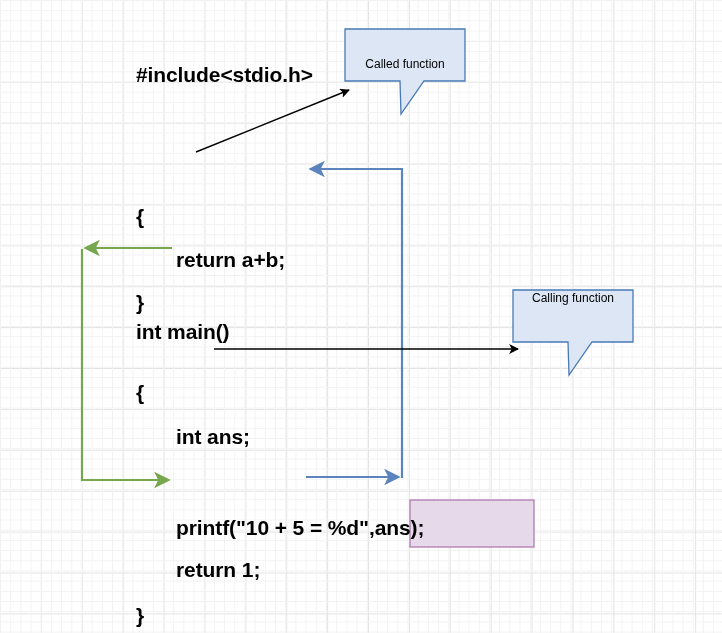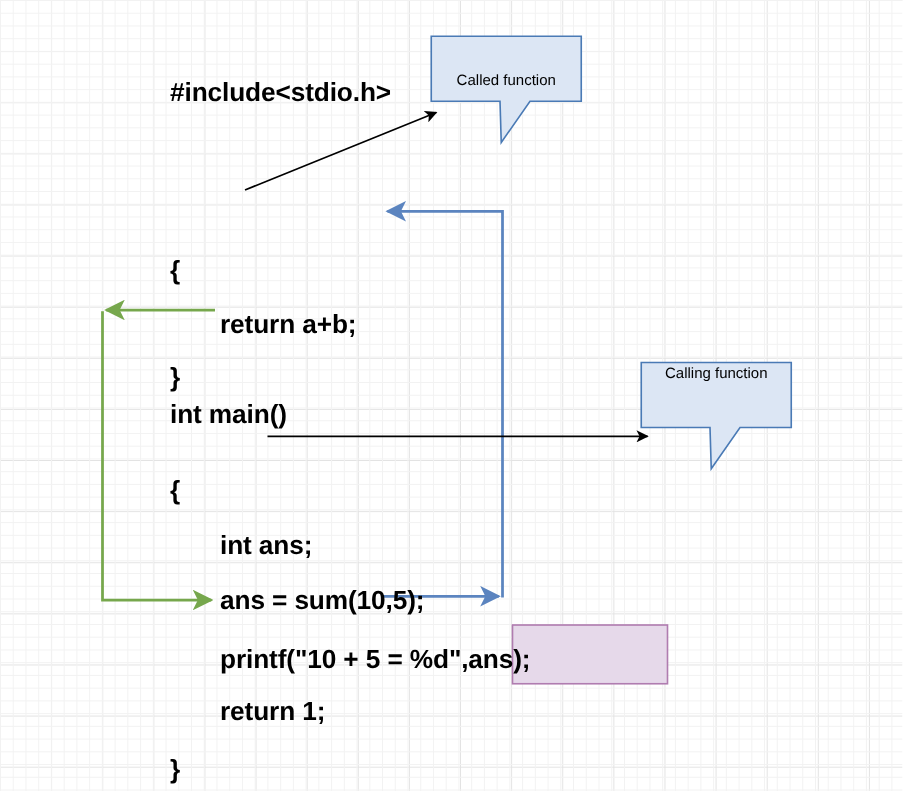--- a/index.html
+++ b/index.html
@@ -114,21 +114,20 @@
   <div class="code-line" style="left:176px; top:248px;">return a+b;</div>
 
   <div class="code-line" style="left:136px; top:291px;">}</div>
 
   <div class="code-line" style="left:136px; top:320px;">int main()</div>
 
   <div class="code-line" style="left:136px; top:381px;">{</div>
 
   <div class="code-line" style="left:176px; top:425px;">int ans;</div>
 
-  <div class="code-line" style="left:176px; top:469px;">ans = sum(10,5);</div>
 
   <div class="code-line" style="left:176px; top:516px;">printf("10 + 5 = %d",ans);</div>
 
   <div class="code-line" style="left:176px; top:558px;">return 1;</div>
 
   <div class="code-line" style="left:136px; top:604px;">}</div>
 
   <div class="callout-text" style="left:345px; top:47px; width:120px;margin-top:10px;">Called function</div>
 
   <div class="callout-text" style="left:513px; top:291px; width:120px;">Calling function</div>

